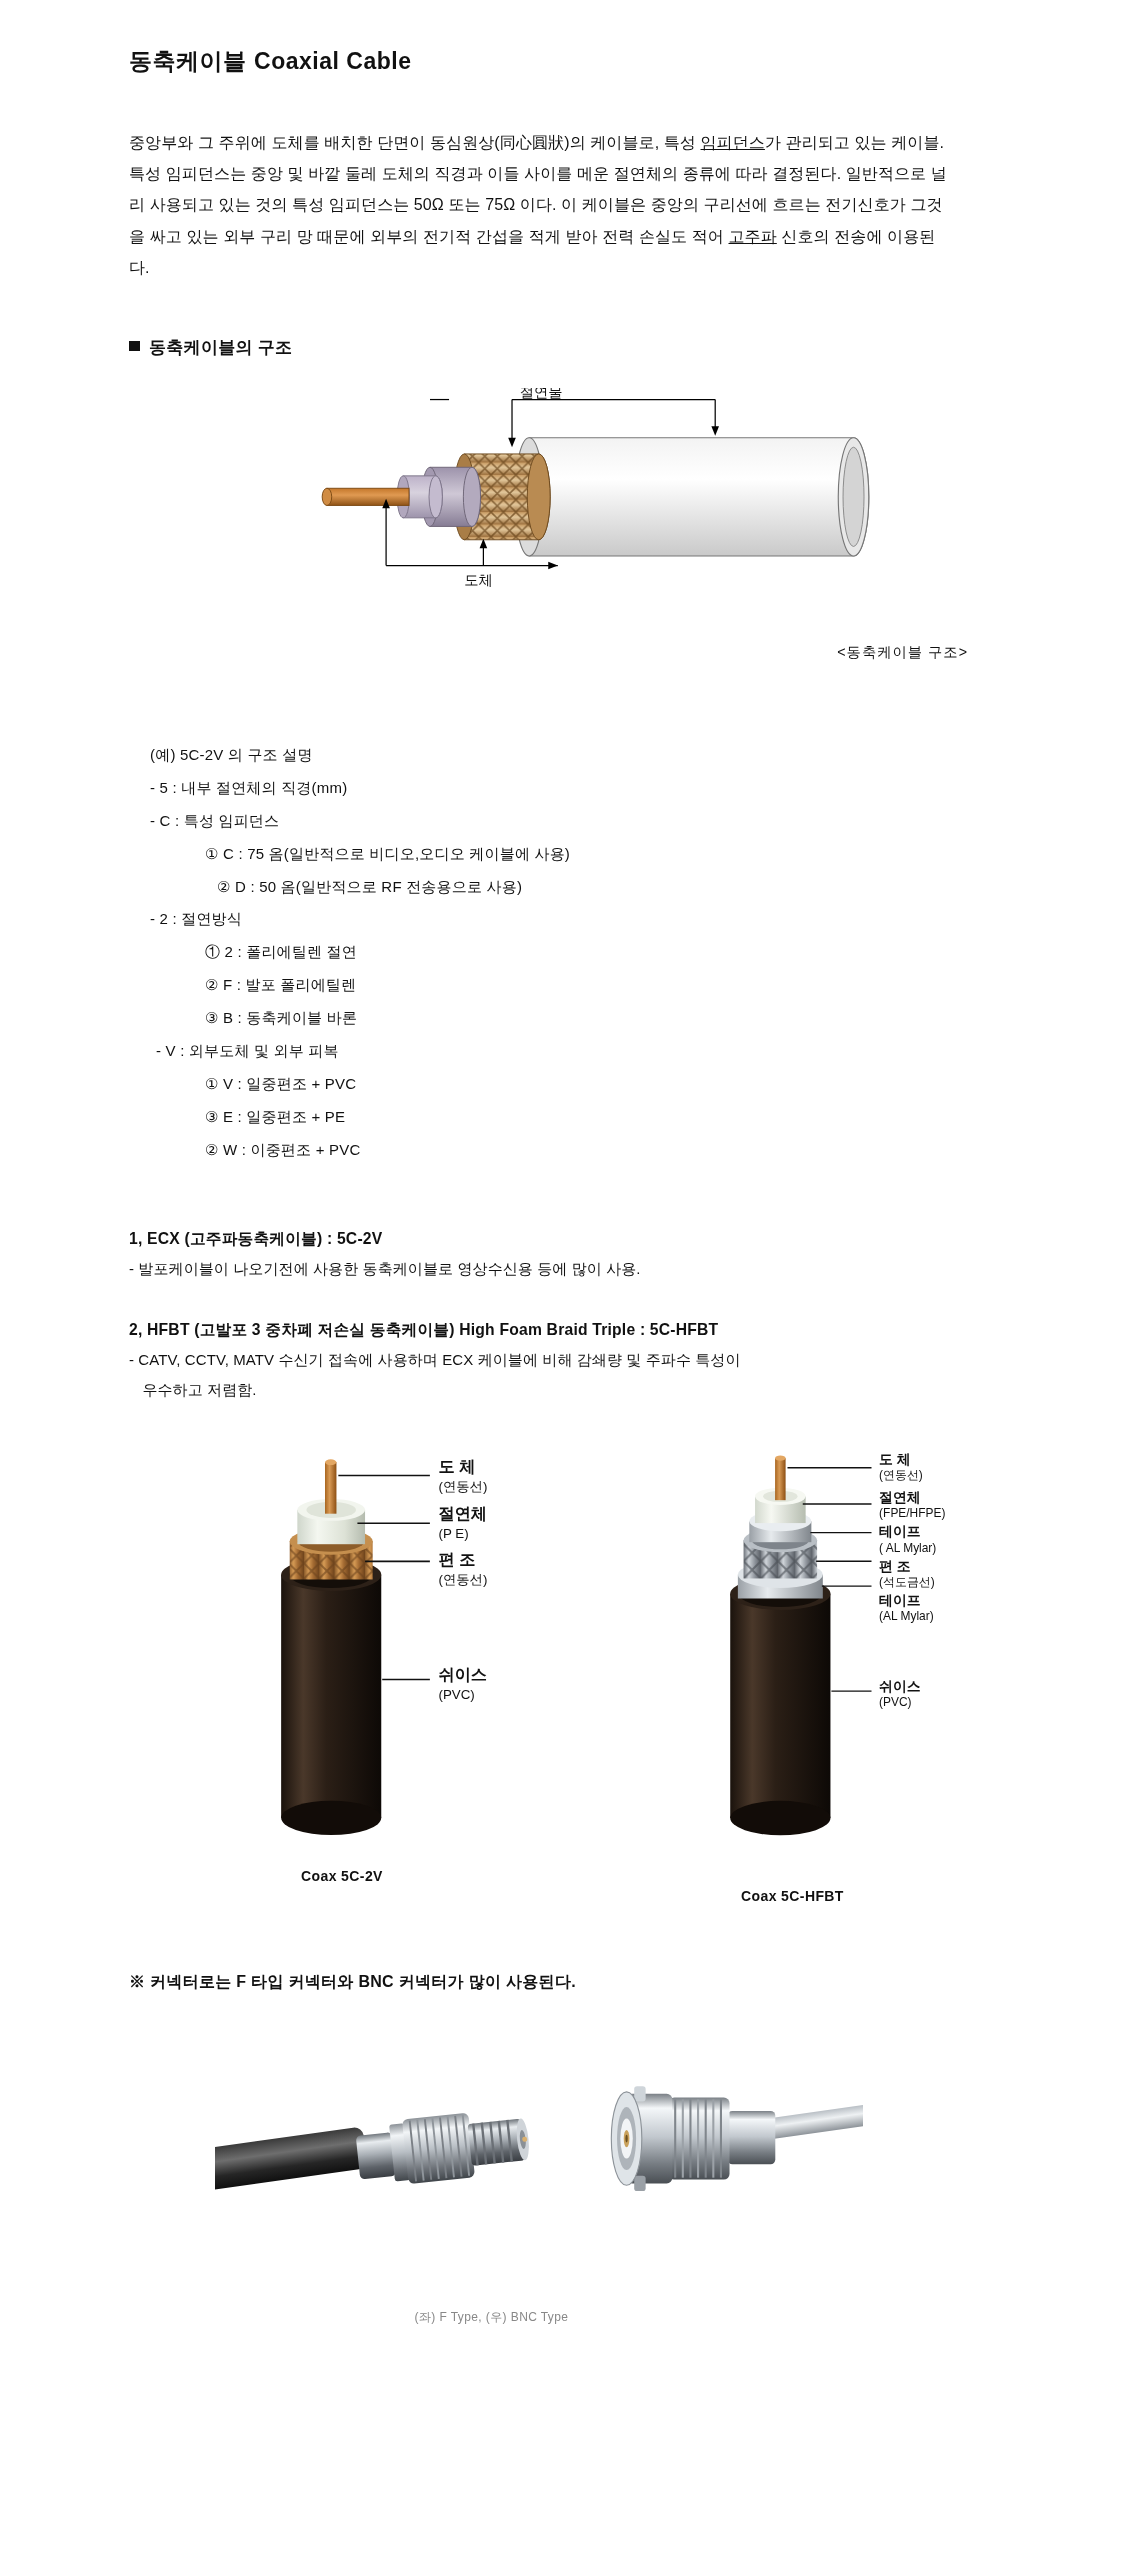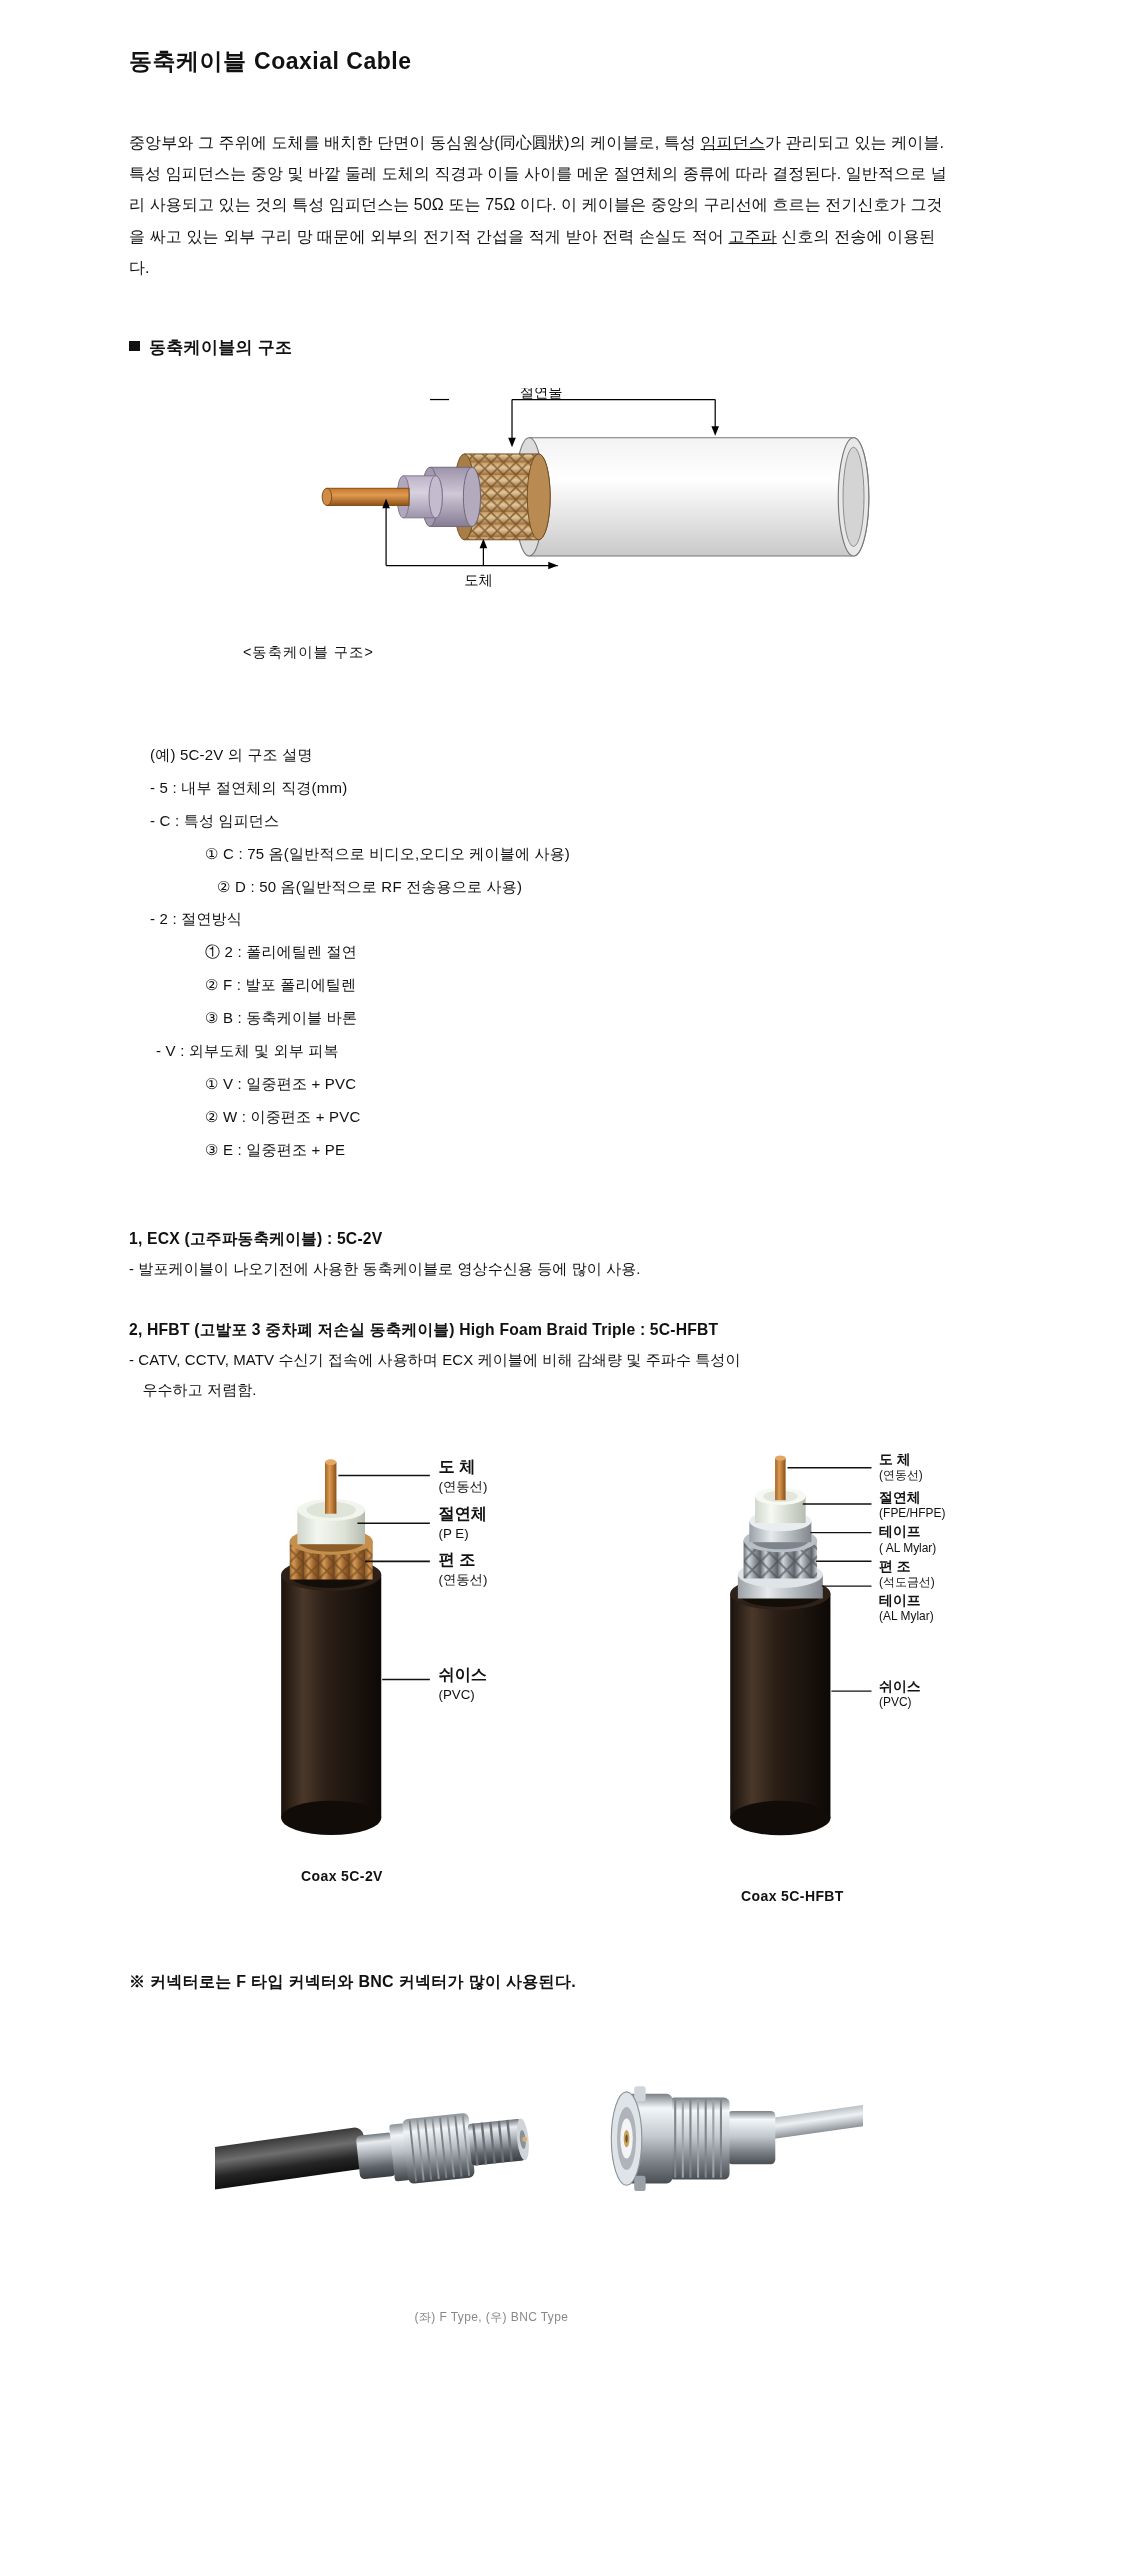--- a/index.html
+++ b/index.html
@@ -61,21 +61,21 @@
     height: 296px;
   }
   .fig1 {
     position: relative;
     width: 725px;
     height: 253px;
     margin-left: 114px;
   }
   .fig1 svg { display: block; }
   .fig1-caption {
-    text-align: left;
+    text-align: right;
     font-size: 14.3px;
     letter-spacing: 1px;
     margin-top: 1.9px;
     width: 725px;
     margin-left: 114px;
   }
 
   
   .struct-block {
     margin-top: 59px;
@@ -266,22 +266,22 @@
     <div class="row l0">- 5 : 내부 절연체의 직경(mm)</div>
     <div class="row l0">- C : 특성 임피던스</div>
     <div class="row l2">① C : 75 옴(일반적으로 비디오,오디오 케이블에 사용)</div>
     <div class="row l2b">② D : 50 옴(일반적으로 RF 전송용으로 사용)</div>
     <div class="row l0">- 2 : 절연방식</div>
     <div class="row l2">① 2 : 폴리에틸렌 절연</div>
     <div class="row l2">② F : 발포 폴리에틸렌</div>
     <div class="row l2">③ B : 동축케이블 바론</div>
     <div class="row l1">- V : 외부도체 및 외부 피복</div>
     <div class="row l2">① V :  일중편조 + PVC</div>
+    <div class="row l2">③ E :  일중편조 + PE</div>
     <div class="row l2">② W :  이중편조 + PVC</div>
-    <div class="row l2">③ E :  일중편조 + PE</div>
   </div>
 
   <div class="type-sec">
     <h3>1, ECX (고주파동축케이블) : 5C-2V</h3>
     <p>-  발포케이블이 나오기전에 사용한 동축케이블로 영상수신용 등에 많이 사용.</p>
   </div>
 
   <div class="type-sec second">
     <h3>2, HFBT (고발포  3 중차폐 저손실  동축케이블) High Foam Braid Triple : 5C-HFBT</h3>
     <p>- CATV, CCTV, MATV 수신기 접속에 사용하며 ECX 케이블에 비해 감쇄량 및 주파수 특성이</p>

